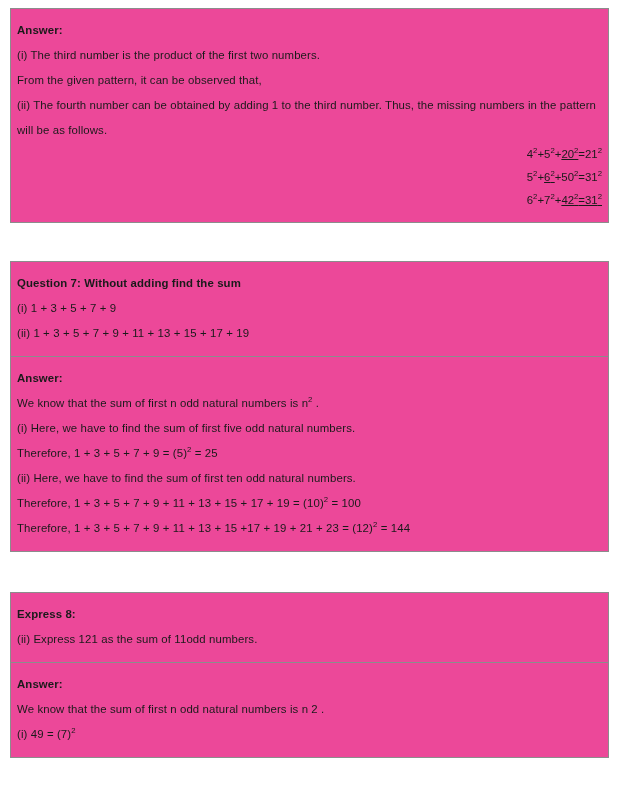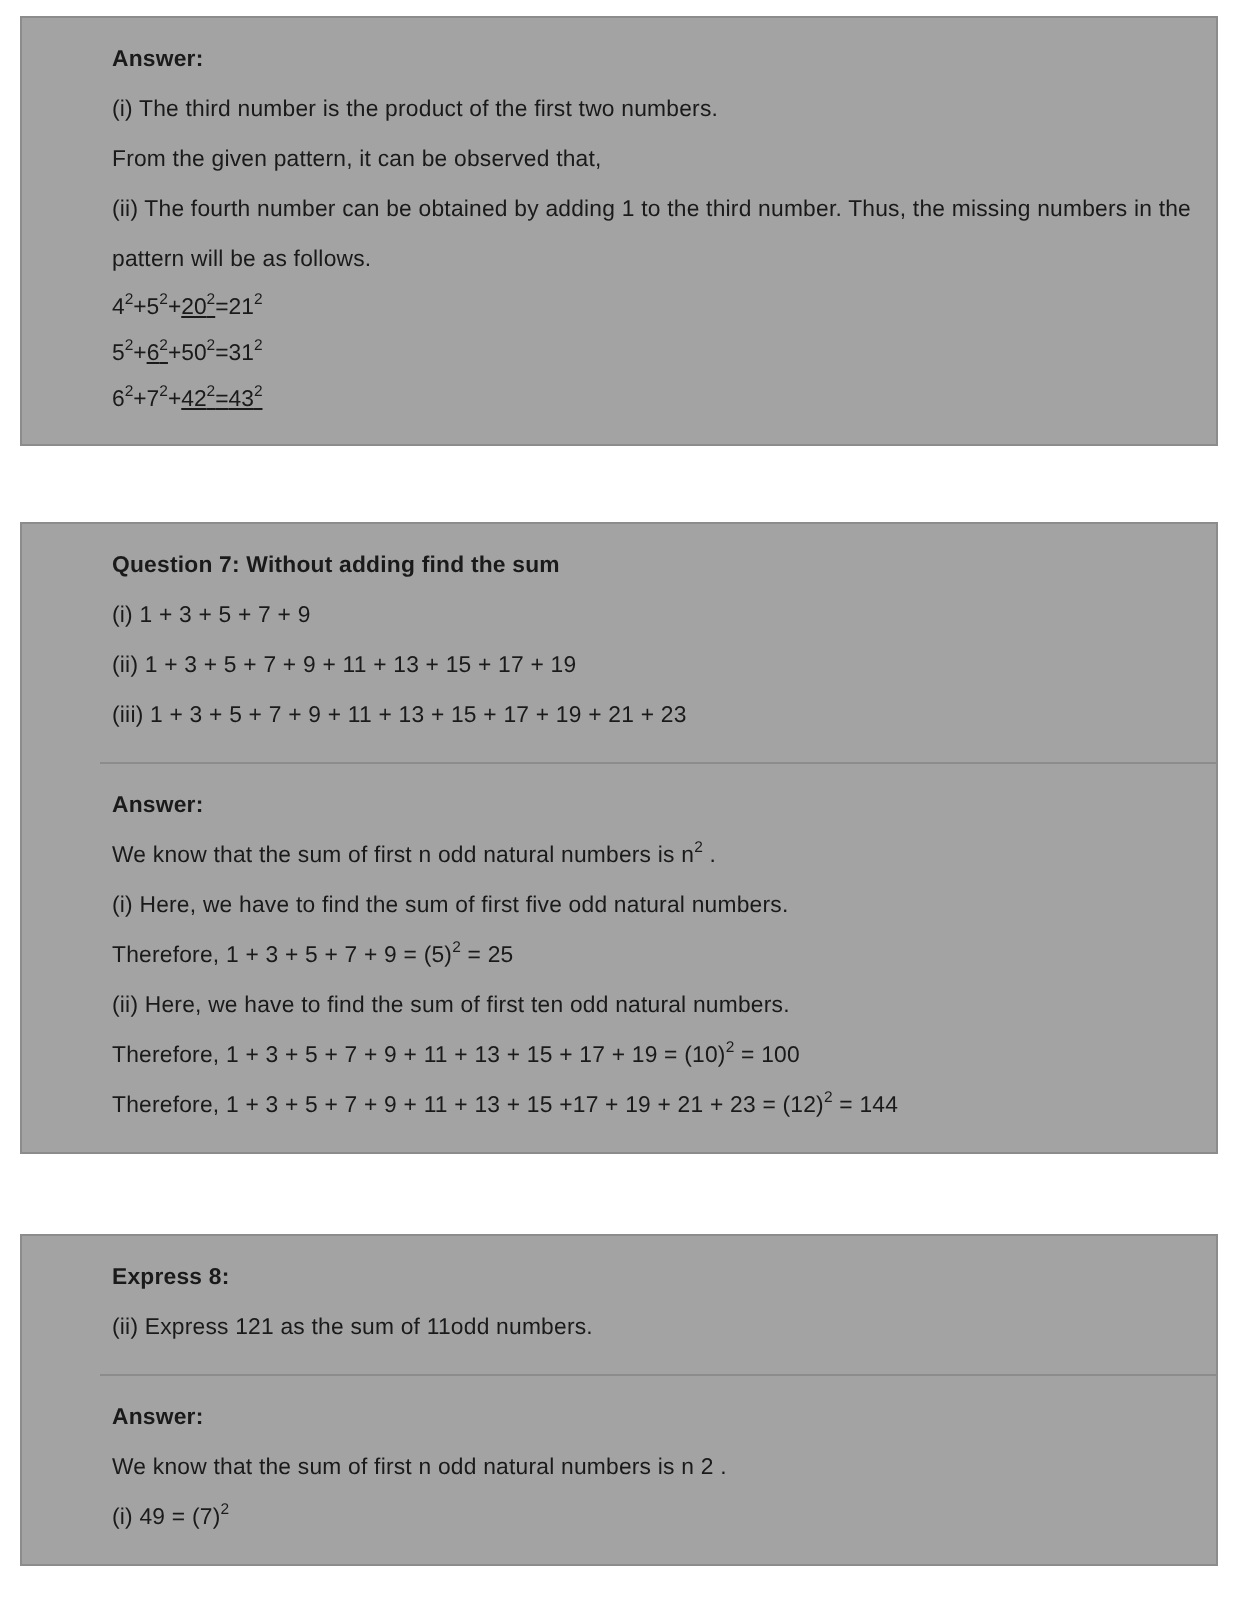--- a/index.html
+++ b/index.html
@@ -17,23 +17,22 @@
   .page {
     position: relative;
     width: 619px;
     height: 812px;
     box-sizing: border-box;
     padding: 0 10px;
   }
   .qbox {
     box-sizing: border-box;
     border: 1px solid #8c8c8c;
-    background: #a3a3a3;
+    background: #ec4899;
     width: 599px;
-    padding-left: 39px;
   }
   .section {
     box-sizing: border-box;
     padding: 9px 6px 10px 6px;
   }
   .section + .section {
     border-top: 1px solid #8c8c8c;
   }
   .line {
     font-size: 11.4px;
@@ -41,20 +40,21 @@
     white-space: pre-wrap;
     letter-spacing: 0.01em;
   }
   .line.bold {
     font-weight: bold;
   }
   .eq {
     font-size: 11.4px;
     line-height: 23px;
     white-space: pre;
+    text-align: right;
   }
   sup {
     font-size: 0.68em;
     vertical-align: super;
     line-height: 0;
   }
   .u {
     text-decoration: underline;
     text-underline-offset: 1px;
   }
@@ -69,30 +69,29 @@
   <div class="top-pad"></div>
   <div id="blocks-root">
       <div class="qbox" id="block-answer-q6">
         <div class="section">
           <div class="line bold">Answer:</div>
           <div class="line">(i) The third number is the product of the first two numbers.</div>
           <div class="line">From the given pattern, it can be observed that,</div>
           <div class="line">(ii) The fourth number can be obtained by adding 1 to the third number. Thus, the missing numbers in the pattern will be as follows.</div>
           <div class="eq" id="eq-1"><span><span>4</span><sup>2</sup></span><span><span>+5</span><sup>2</sup></span><span><span>+</span></span><span class="u"><span>20</span><sup>2</sup></span><span><span>=21</span><sup>2</sup></span></div>
           <div class="eq" id="eq-2"><span><span>5</span><sup>2</sup></span><span><span>+</span></span><span class="u"><span>6</span><sup>2</sup></span><span><span>+50</span><sup>2</sup></span><span><span>=31</span><sup>2</sup></span></div>
-          <div class="eq" id="eq-3"><span><span>6</span><sup>2</sup></span><span><span>+7</span><sup>2</sup></span><span><span>+</span></span><span class="u"><span>42</span><sup>2</sup></span><span class="u"><span>=</span></span><span class="u"><span>43</span><sup>2</sup></span></div>
+          <div class="eq" id="eq-3"><span><span>6</span><sup>2</sup></span><span><span>+7</span><sup>2</sup></span><span><span>+</span></span><span class="u"><span>42</span><sup>2</sup></span><span class="u"><span>=</span></span><span class="u"><span>31</span><sup>2</sup></span></div>
         </div>
       </div>
       <div class="gap-1"></div>
       <div class="qbox" id="block-q7">
         <div class="section">
           <div class="line bold">Question 7: Without adding find the sum</div>
           <div class="line">(i) 1 + 3 + 5 + 7 + 9</div>
           <div class="line">(ii) 1 + 3 + 5 + 7 + 9 + 11 + 13 + 15 + 17 + 19</div>
-          <div class="line">(iii) 1 + 3 + 5 + 7 + 9 + 11 + 13 + 15 + 17 + 19 + 21 + 23</div>
         </div>
         <div class="section">
           <div class="line bold">Answer:</div>
           <div class="line"><span>We know that the sum of first n odd natural numbers is n</span><sup>2</sup><span> .</span></div>
           <div class="line">(i) Here, we have to find the sum of first five odd natural numbers.</div>
           <div class="line"><span>Therefore, 1 + 3 + 5 + 7 + 9 = (5)</span><sup>2</sup><span> = 25</span></div>
           <div class="line">(ii) Here, we have to find the sum of first ten odd natural numbers.</div>
           <div class="line"><span>Therefore, 1 + 3 + 5 + 7 + 9 + 11 + 13 + 15 + 17 + 19 = (10)</span><sup>2</sup><span> = 100</span></div>
           <div class="line"><span>Therefore, 1 + 3 + 5 + 7 + 9 + 11 + 13 + 15 +17 + 19 + 21 + 23 = (12)</span><sup>2</sup><span> = 144</span></div>
         </div>

